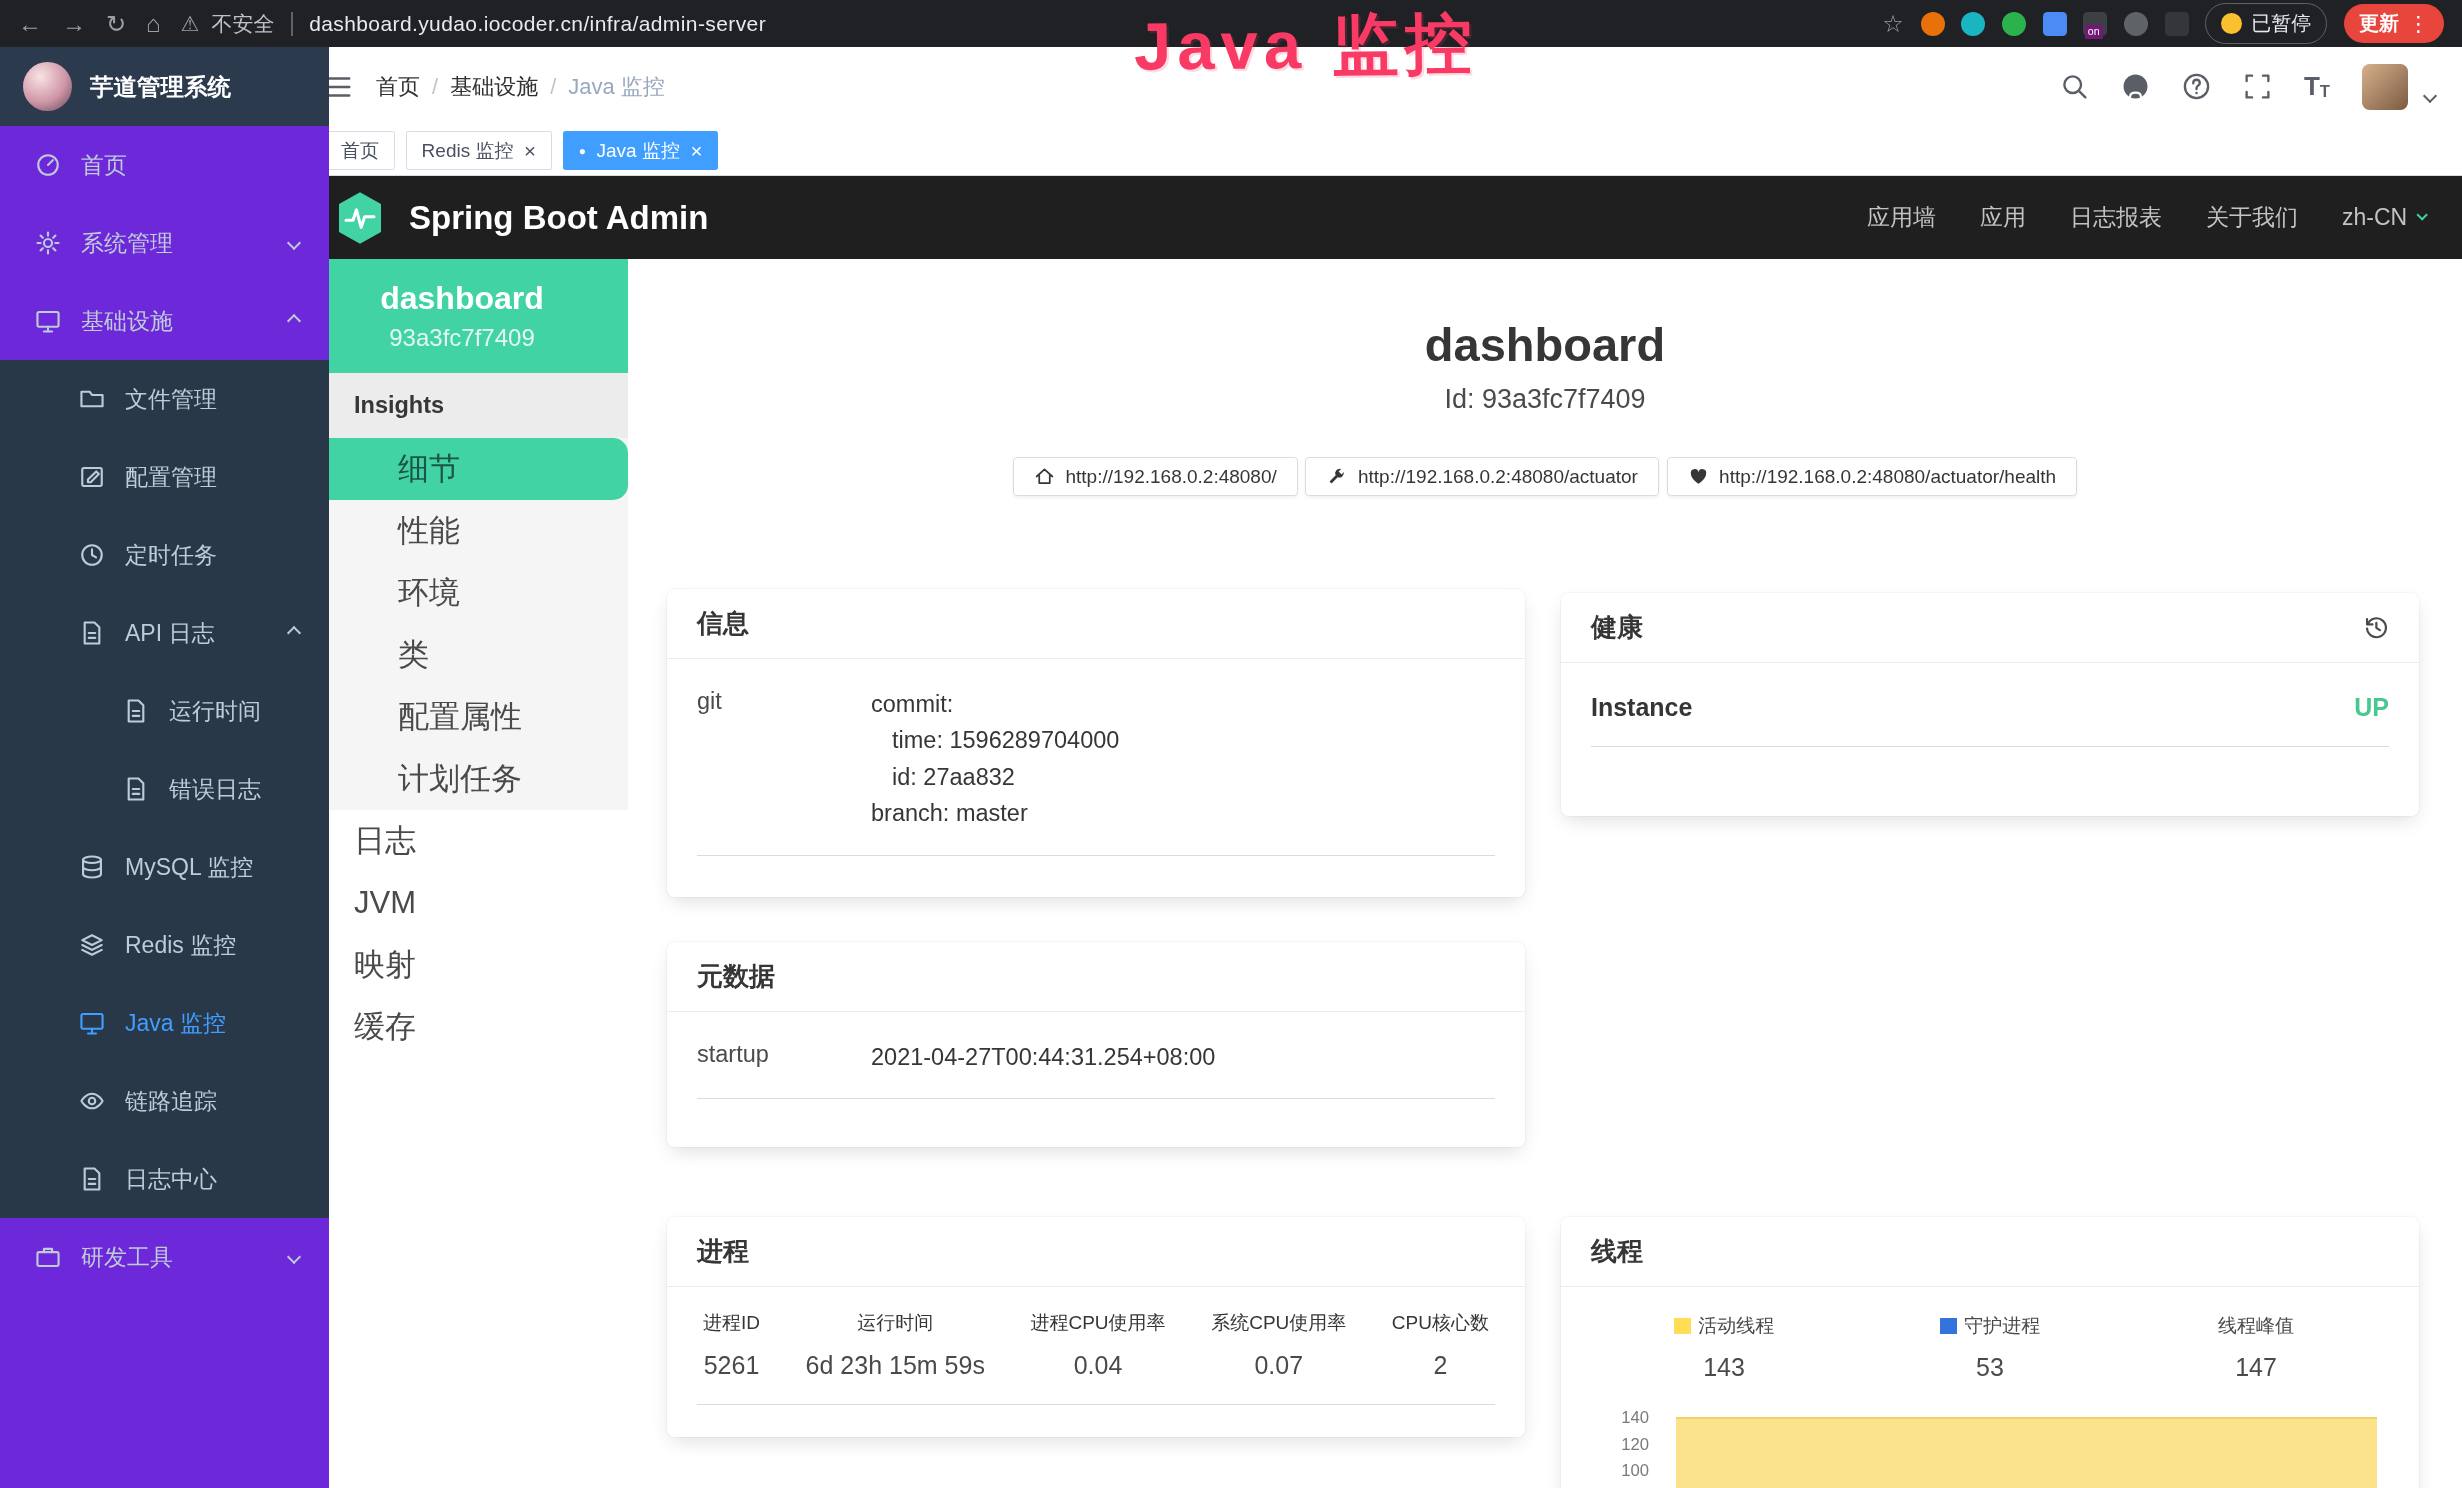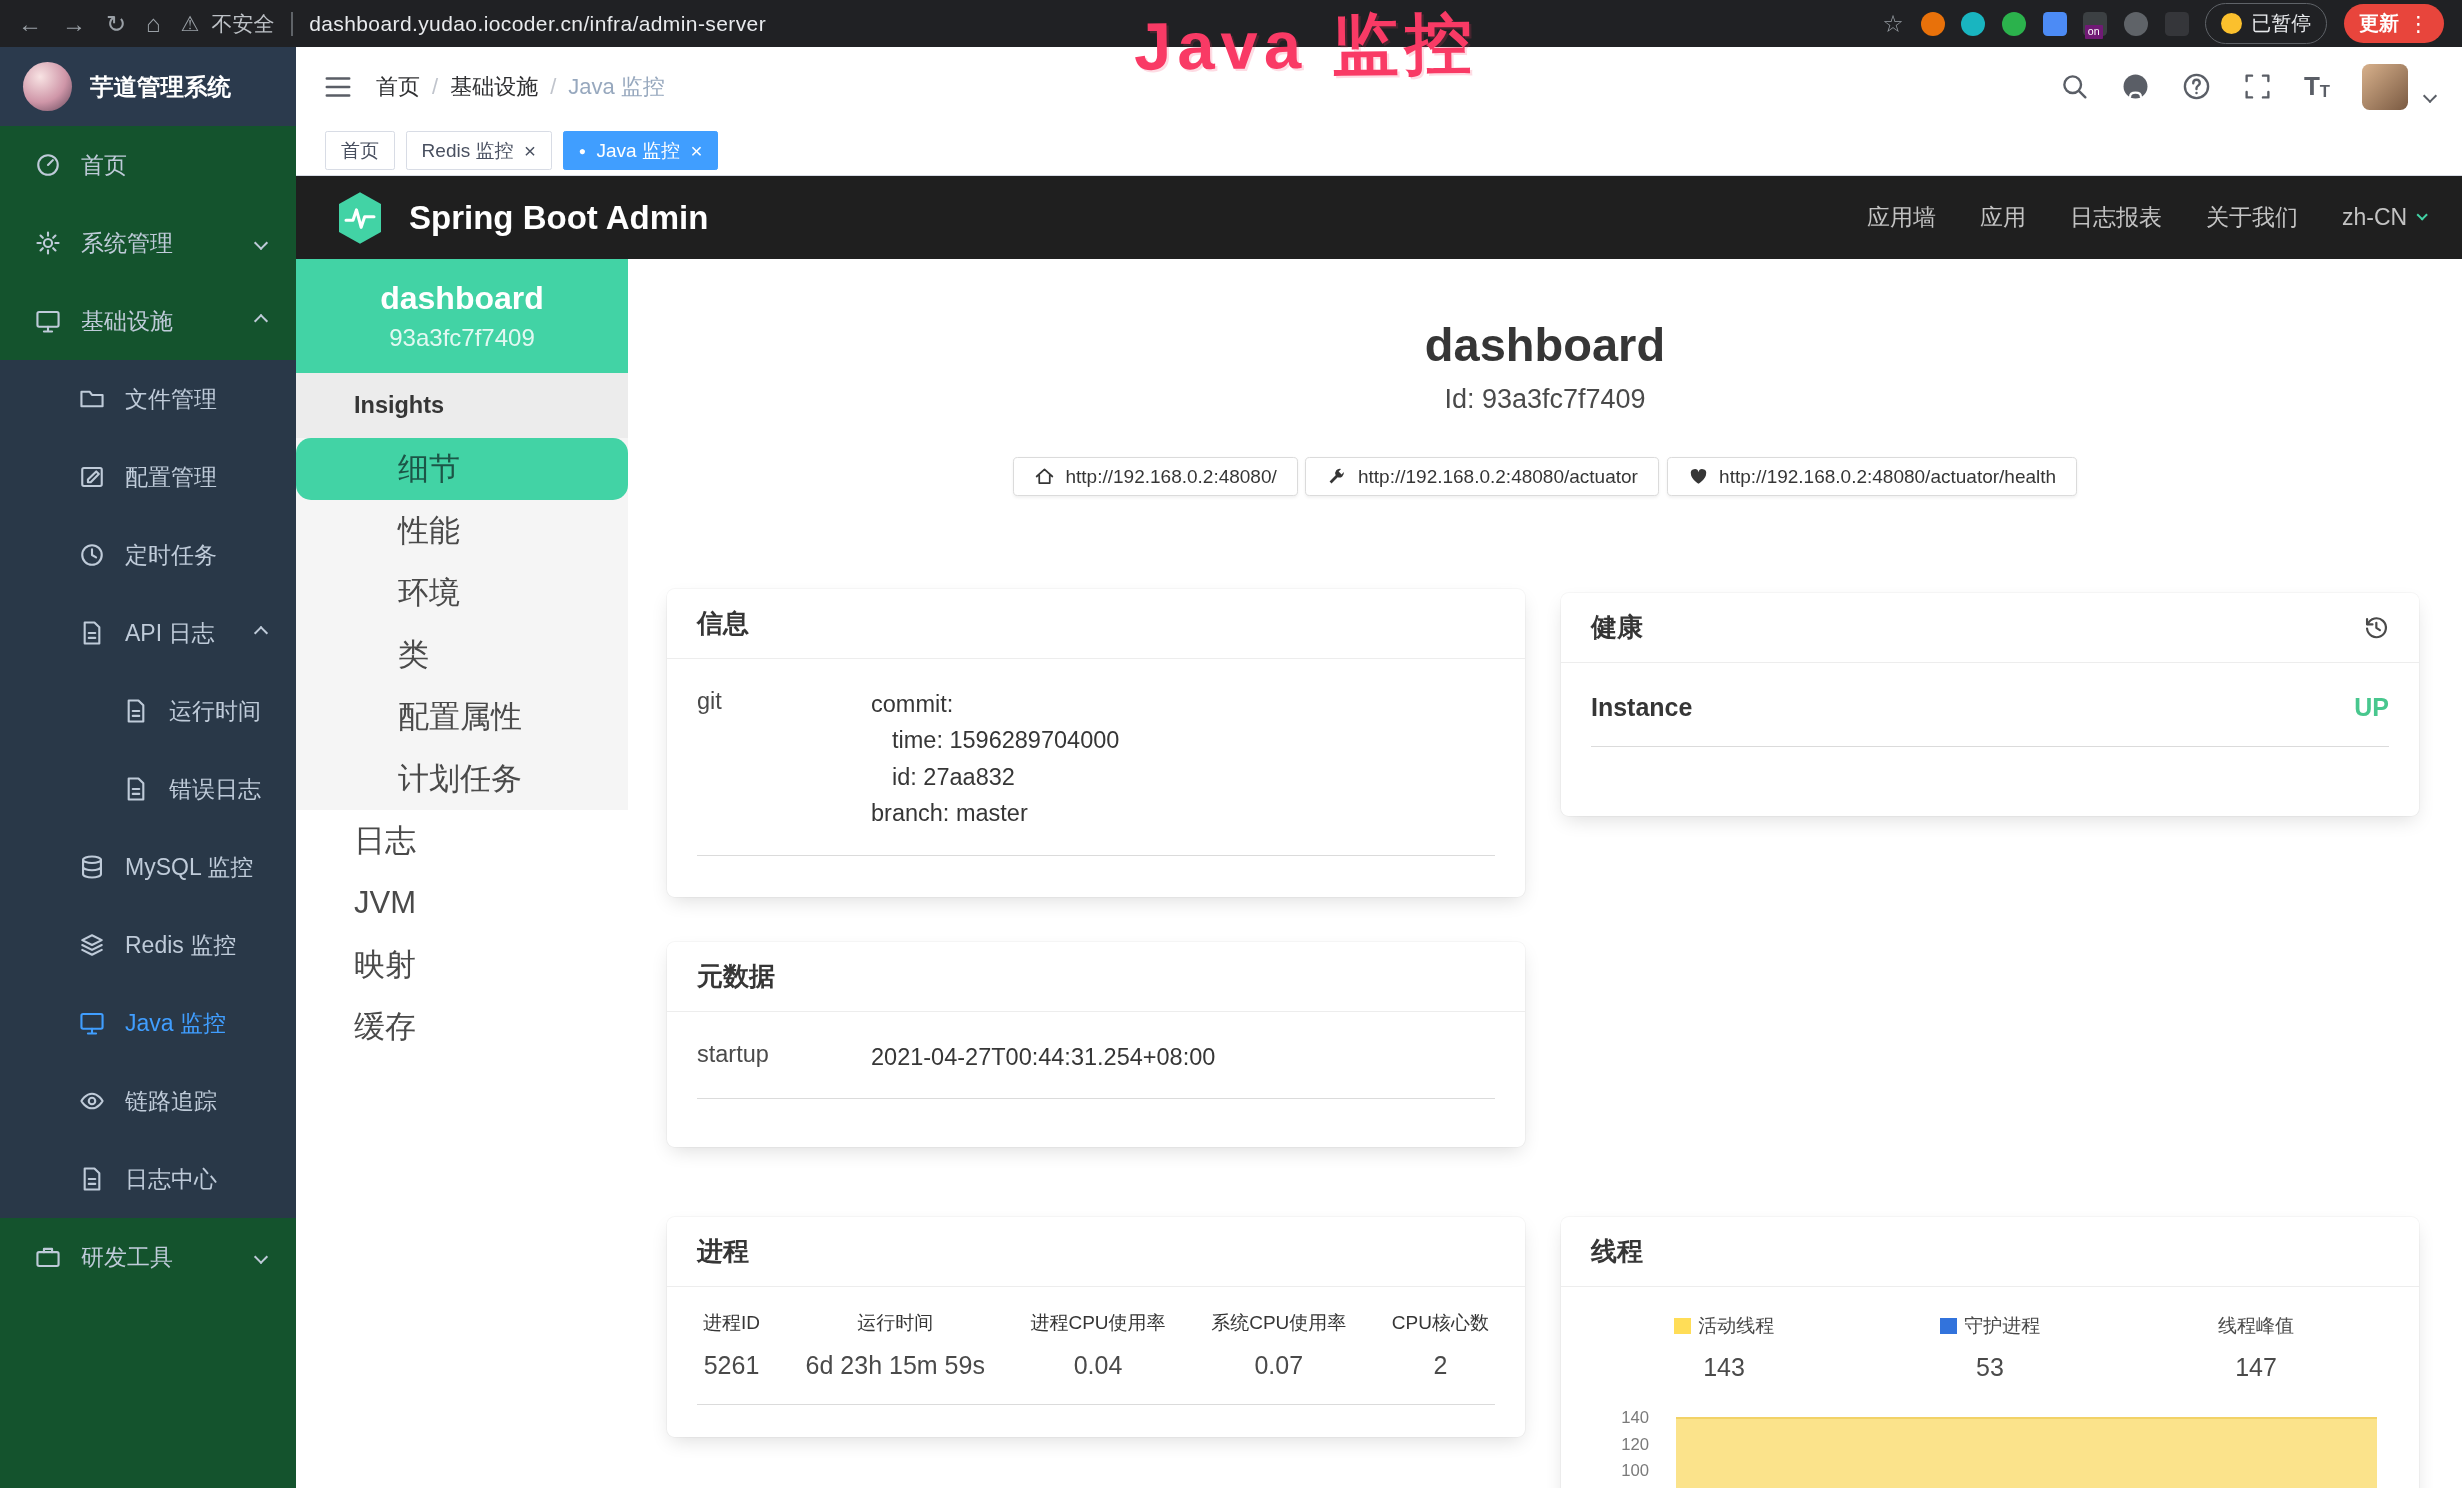--- a/index.html
+++ b/index.html
@@ -27,21 +27,21 @@
   .smiley { width:21px; height:21px; border-radius:50%; background:#fbc02d; display:inline-block; }
   .update { background:#e8453c; color:#ffffff; font-weight:bold;align-items:center; }
   .update .dots { font-size:21px; font-weight:normal; }
 
   
   .annotation { position:absolute; left:1134px; top:0px; z-index:99; font-size:67px;
     font-weight:800; color:#f93a65; letter-spacing:6px; transform:rotate(-0.6deg);
     text-shadow:2.3px 2.3px 0 rgba(249,58,101,.18); white-space:nowrap; }
 
   
-  .sidebar { position:absolute; left:0; top:47px; width:296px; bottom:0; background:#14532d; z-index:10; }
+  .sidebar { position:absolute; left:0; top:47px; width:329px; bottom:0; background:#6d28d9; z-index:10; }
   .logo-row { height:79px; display:flex; align-items:center; gap:18px; padding:0 23px; background:#2b3a4d; }
   .logo-avatar { width:49px; height:49px; border-radius:50%;
     background:radial-gradient(circle at 35% 30%, #f8e3e3, #cf96a8 55%, #5d4356); flex:none; }
   .logo-title { color:#fff; font-size:23.5px; font-weight:bold; white-space:nowrap; }
   .mi { position:relative; height:78px; display:flex; align-items:center; gap:20px;
     color:#bfcbd9; font-size:23px; cursor:pointer; white-space:nowrap; }
   .mi .icon { width:26px; height:26px; flex:none; display:inline-flex; }
   .mi .icon svg { width:26px; height:26px; }
   .l1 { padding-left:35px; }
   .l2 { padding-left:79px; background:#293848; }

